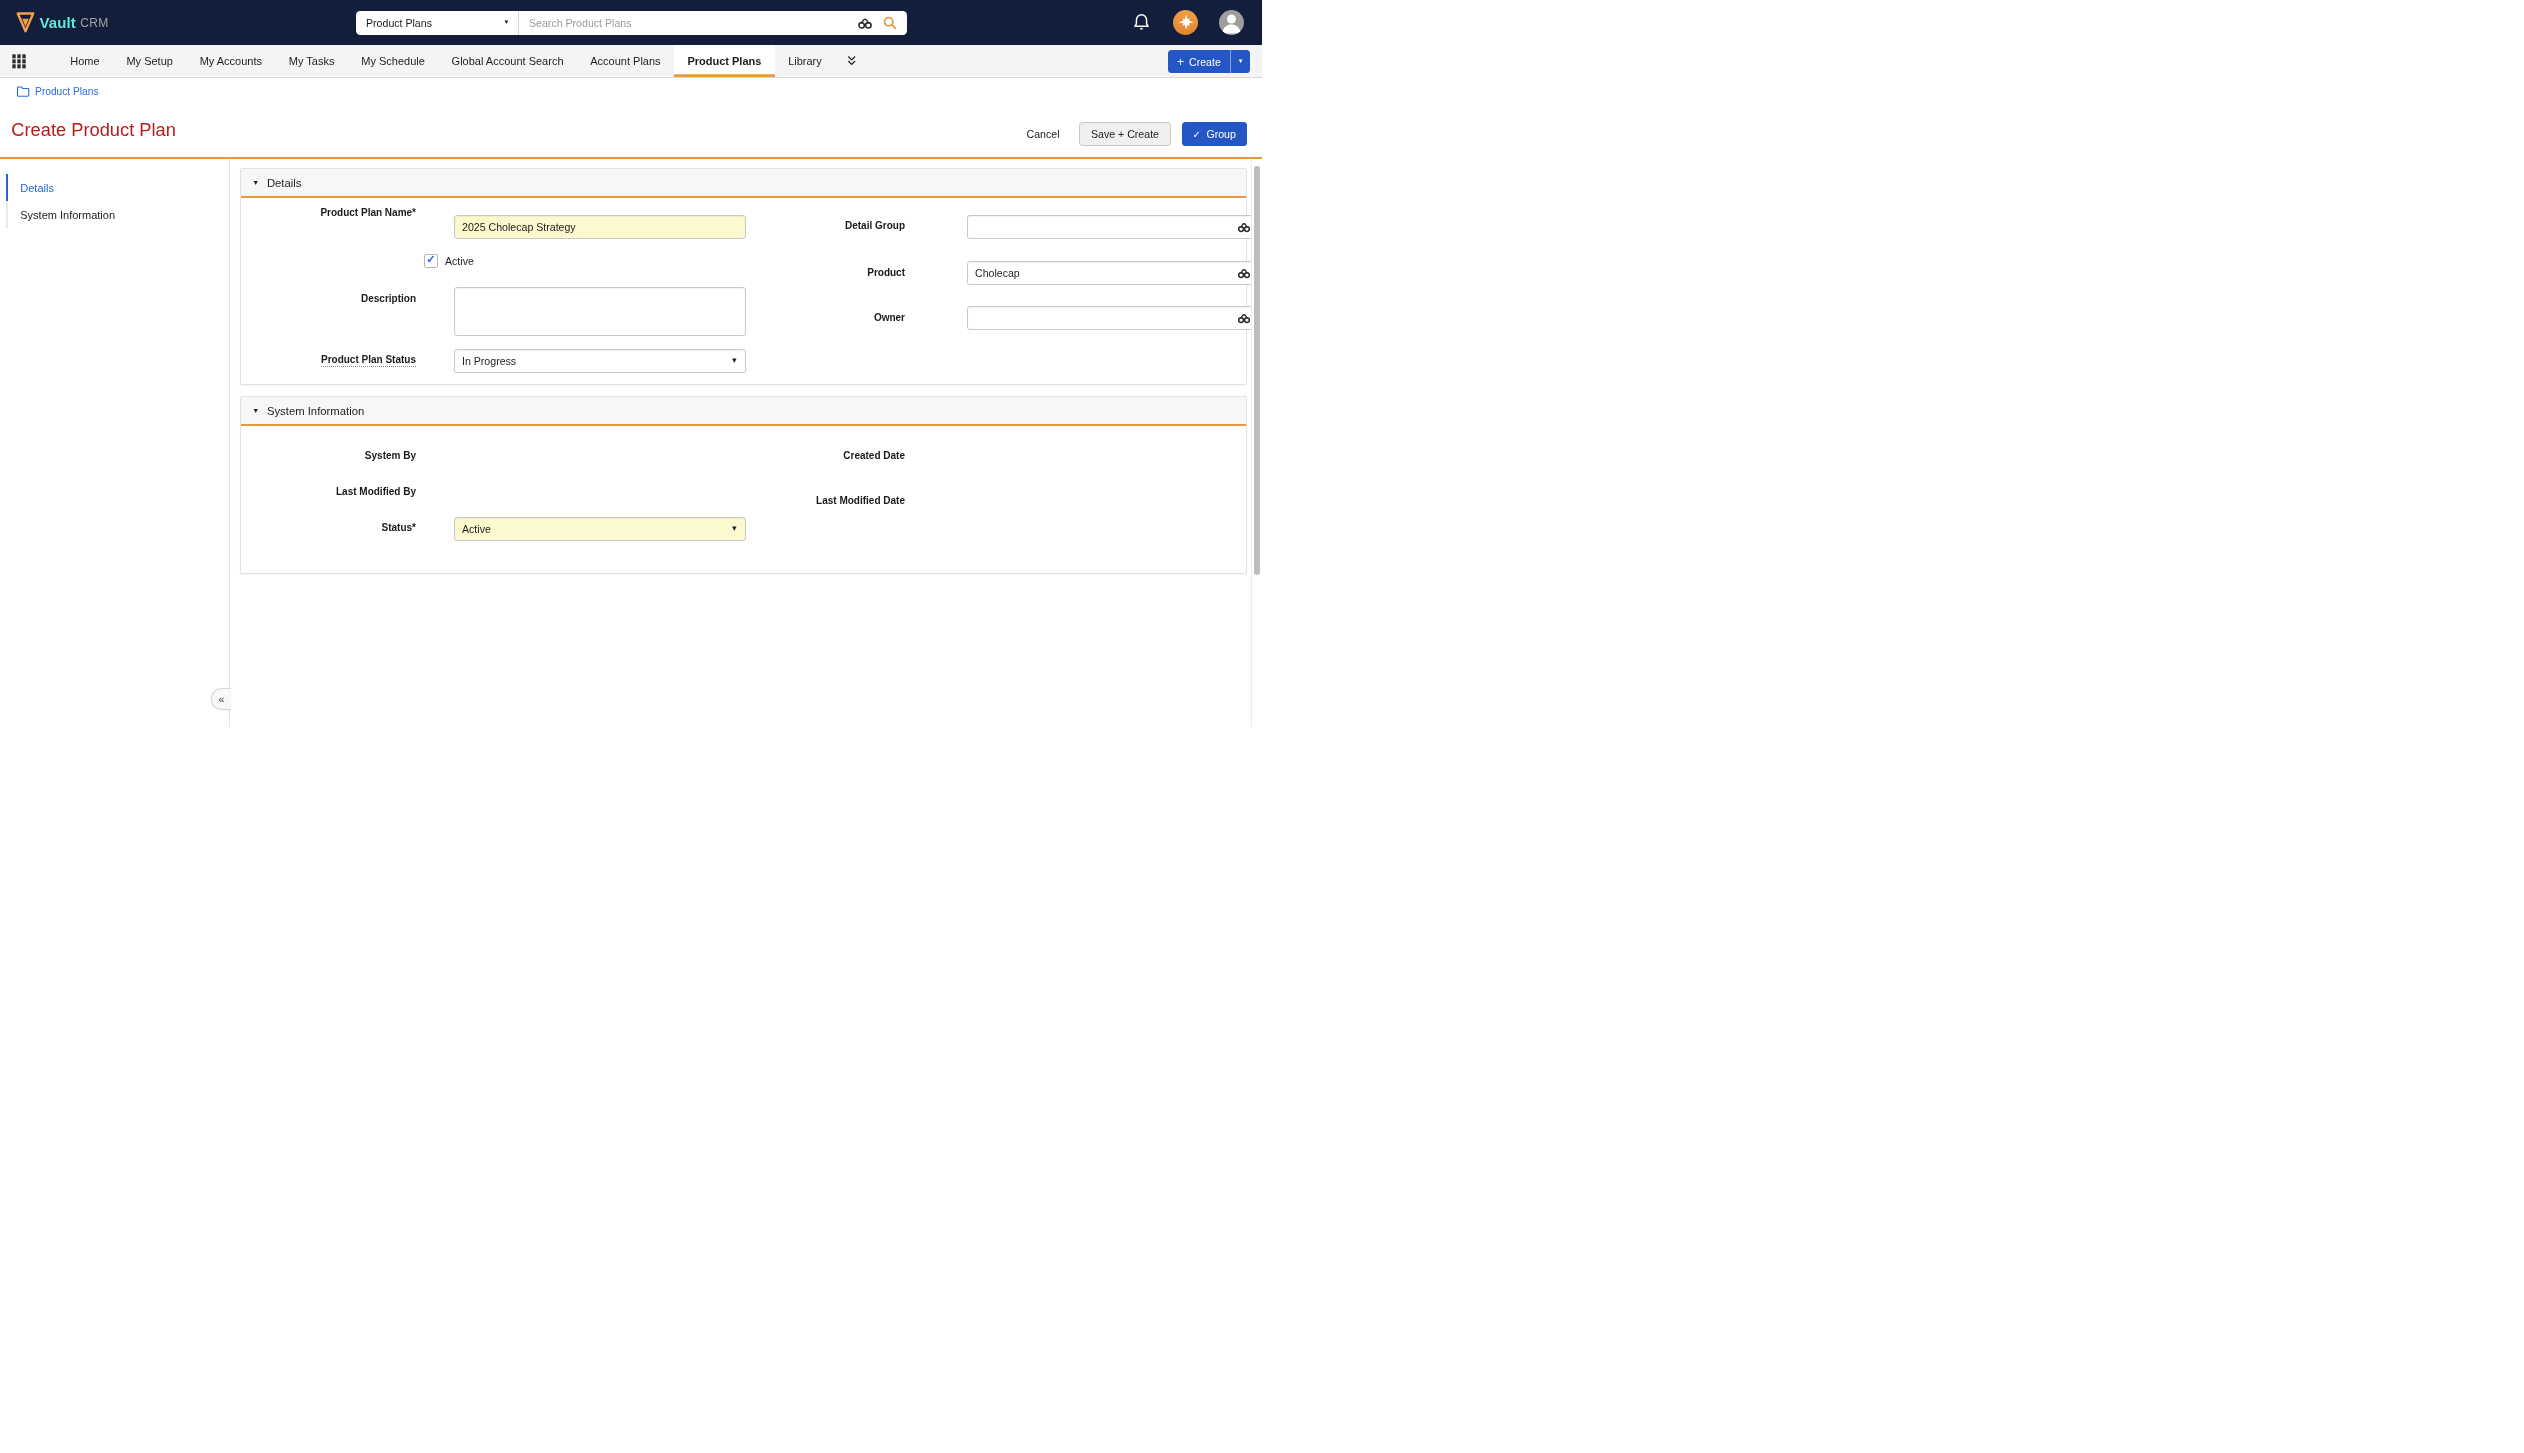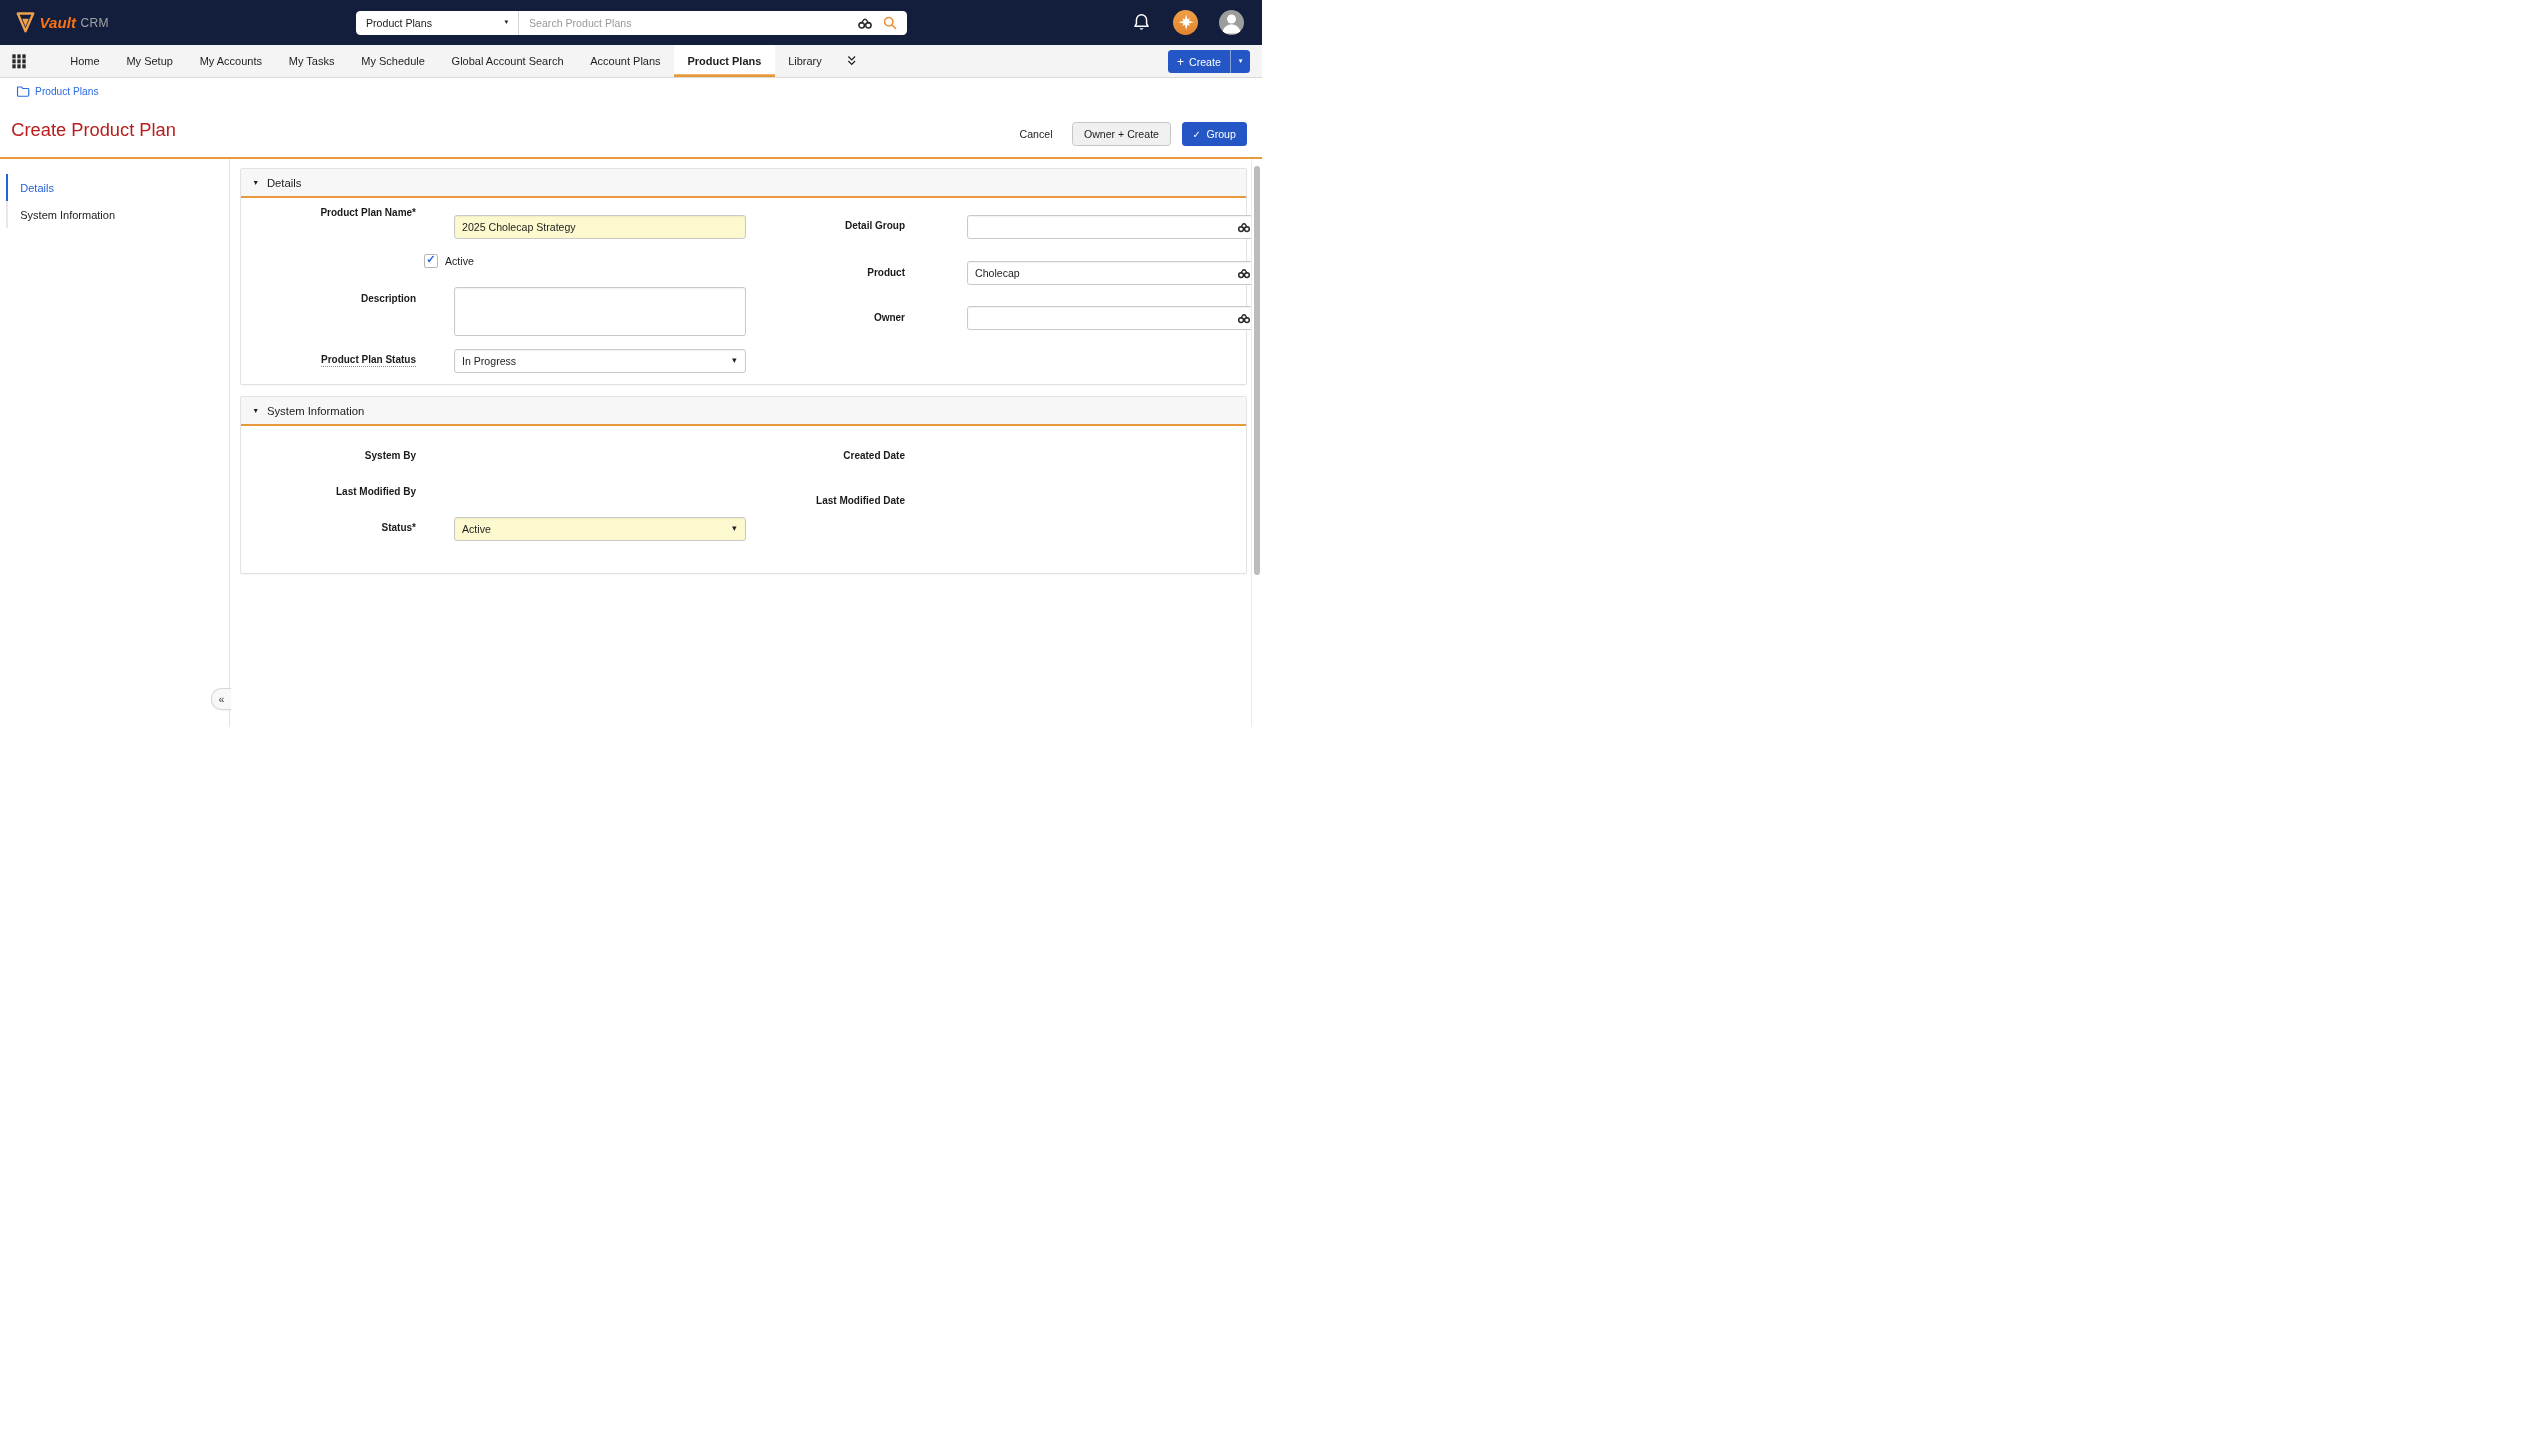--- a/index.html
+++ b/index.html
@@ -2,21 +2,21 @@
 <html style="font-size:11.3px"><head>
 <meta charset="utf-8">
 <style>
   * { margin:0; padding:0; box-sizing:border-box; }
   body { font-family:"Liberation Sans", sans-serif; background:#fff; }
   .screen { position:relative; width:1262px; height:727px; overflow:hidden; background:#fff; }
 
   
   .topbar { position:absolute; left:0; top:0; width:100%; height:45px; background:#121e3b; display:flex; align-items:center; }
   .brand { display:flex; align-items:center; gap:5px; padding-left:15.5px; cursor:pointer; }
-  .brand-vault { color:#f97316; font-weight:bold; font-size:15px; letter-spacing:0.1px;font-style:italic; }
+  .brand-vault { color:#5eead4; font-weight:bold; font-size:15px; letter-spacing:0.1px; }
   .brand-crm { color:#a3a3a3; font-weight:300; font-size:12px; letter-spacing:0.4px; margin-left:-0.7px; }
   .searchbar { position:absolute; left:356px; top:10.6px; width:551px; height:24px; background:#fff; border-radius:4.2px; display:flex; align-items:center; }
   .search-scope { width:163px; height:100%; display:flex; align-items:center; justify-content:space-between; padding:0 8.5px 0 10px; border-right:0.7px solid #d7d7d7; cursor:pointer; }
   .search-scope-text { font-size:10.6px; color:#1c1c1c; }
   .caret { font-size:6.3px; color:#222; line-height:1; }
   .search-input { flex:1; height:100%; border:0; outline:none; font-size:10.6px; color:#222; padding:0 7px 0 10px; font-family:"Liberation Sans",sans-serif; border-radius:0 4.2px 4.2px 0; }
   .search-input::placeholder { color:#9a9a9a; }
   .search-icons { display:flex; align-items:center; gap:9.2px; padding-right:9.2px; }
   .top-icons { position:absolute; right:0; top:0; height:45px; display:flex; align-items:center; gap:21px; padding-right:17.6px; }
   .round-36 { width:25px; height:25px; border-radius:50%; display:flex; align-items:center; justify-content:center; cursor:pointer; }
@@ -190,21 +190,21 @@
     <svg width="14" height="12.7" viewBox="0 0 24 22">
       <path d="M2.5 3.5 h7 l2 2.5 h9 a1.5 1.5 0 0 1 1.5 1.5 v10 a2 2 0 0 1 -2 2 h-16 a1.5 1.5 0 0 1 -1.5 -1.5 z" fill="none" stroke="#2b6ce2" stroke-width="2" stroke-linejoin="round"></path>
     </svg>
     <span class="breadcrumb-label">Product Plans</span>
   </div>
 
   <h1 class="page-title">Create Product Plan</h1>
 
   <div class="actions">
     <div class="btn btn-link">Cancel</div>
-    <div class="btn btn-secondary">Owner + Create</div>
+    <div class="btn btn-secondary">Save + Create</div>
     <div class="btn btn-primary">
       <span class="btn-check">✓</span>
       <span>Group</span>
     </div>
   </div>
 
   <div class="orange-rule"></div>
 
   <aside class="rail">
     <div class="rail-items">

